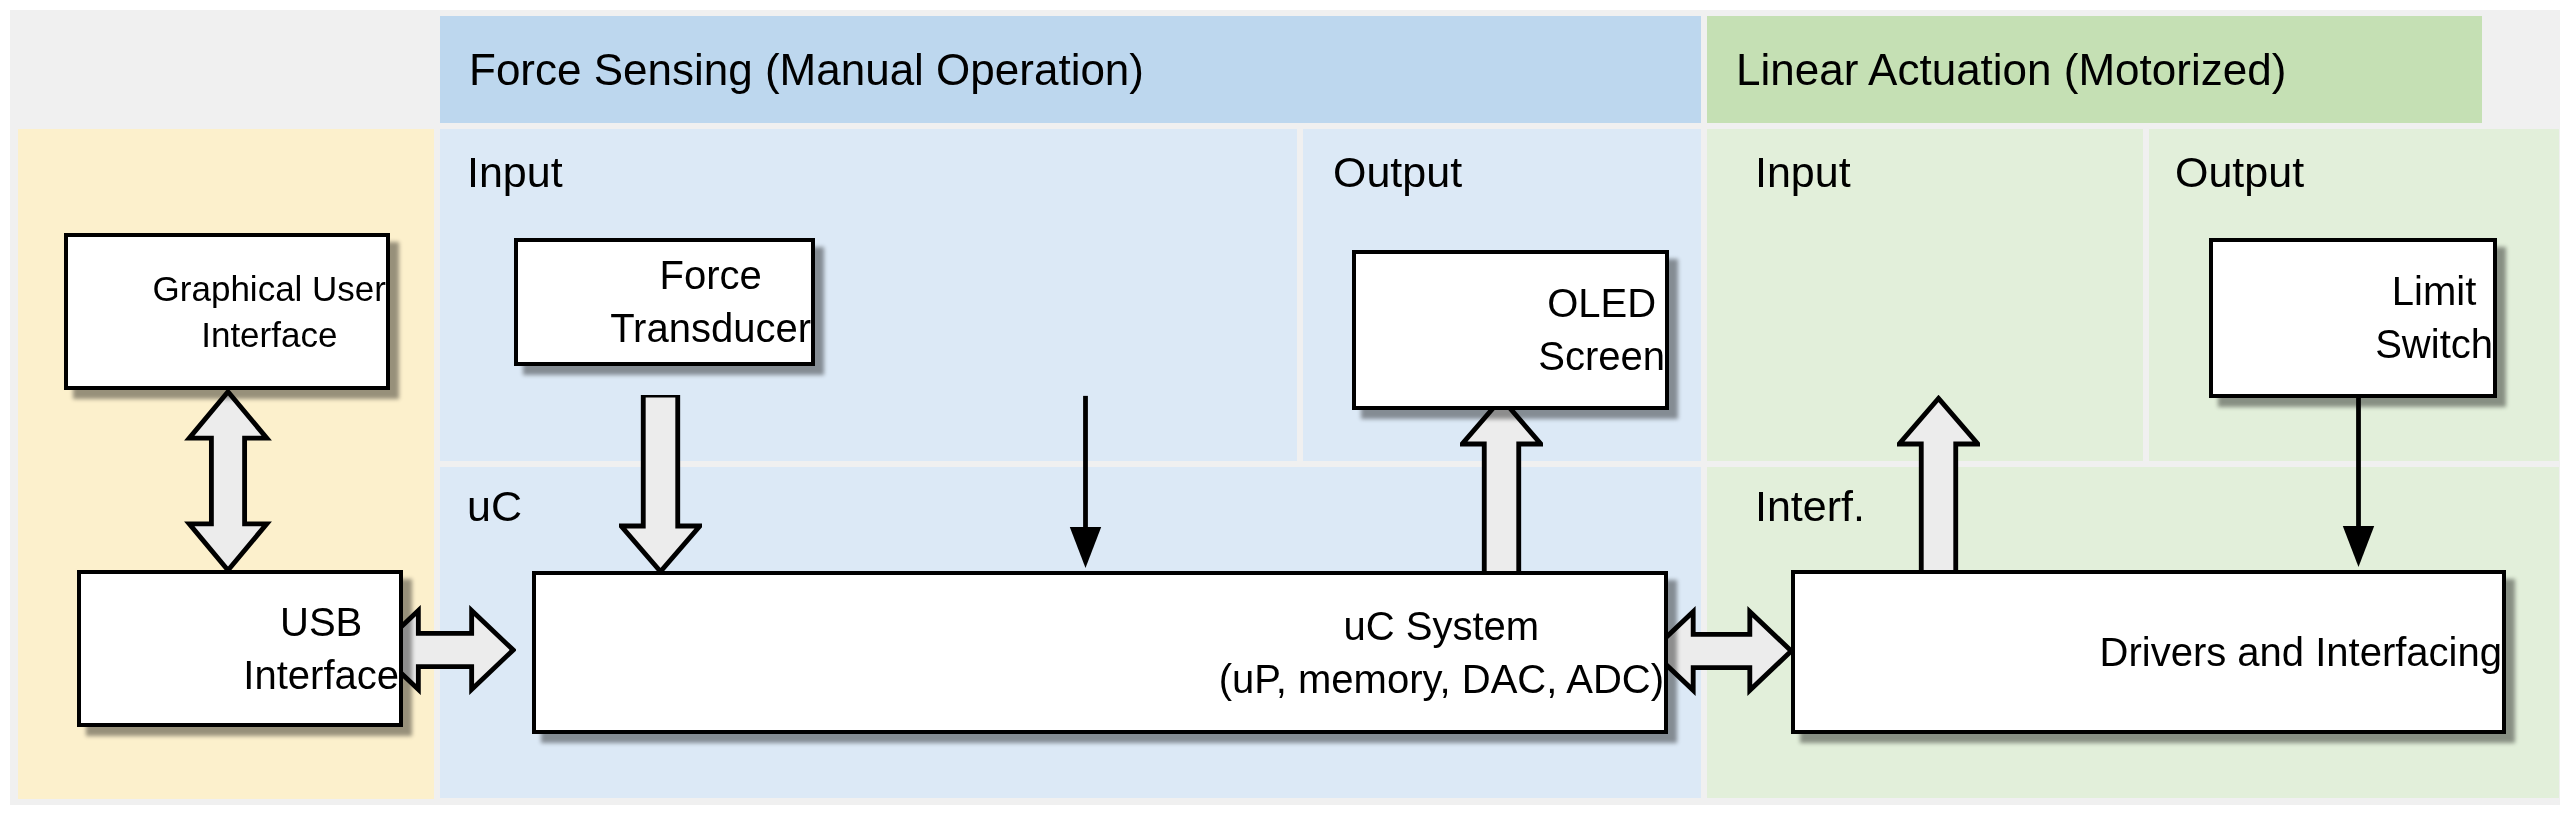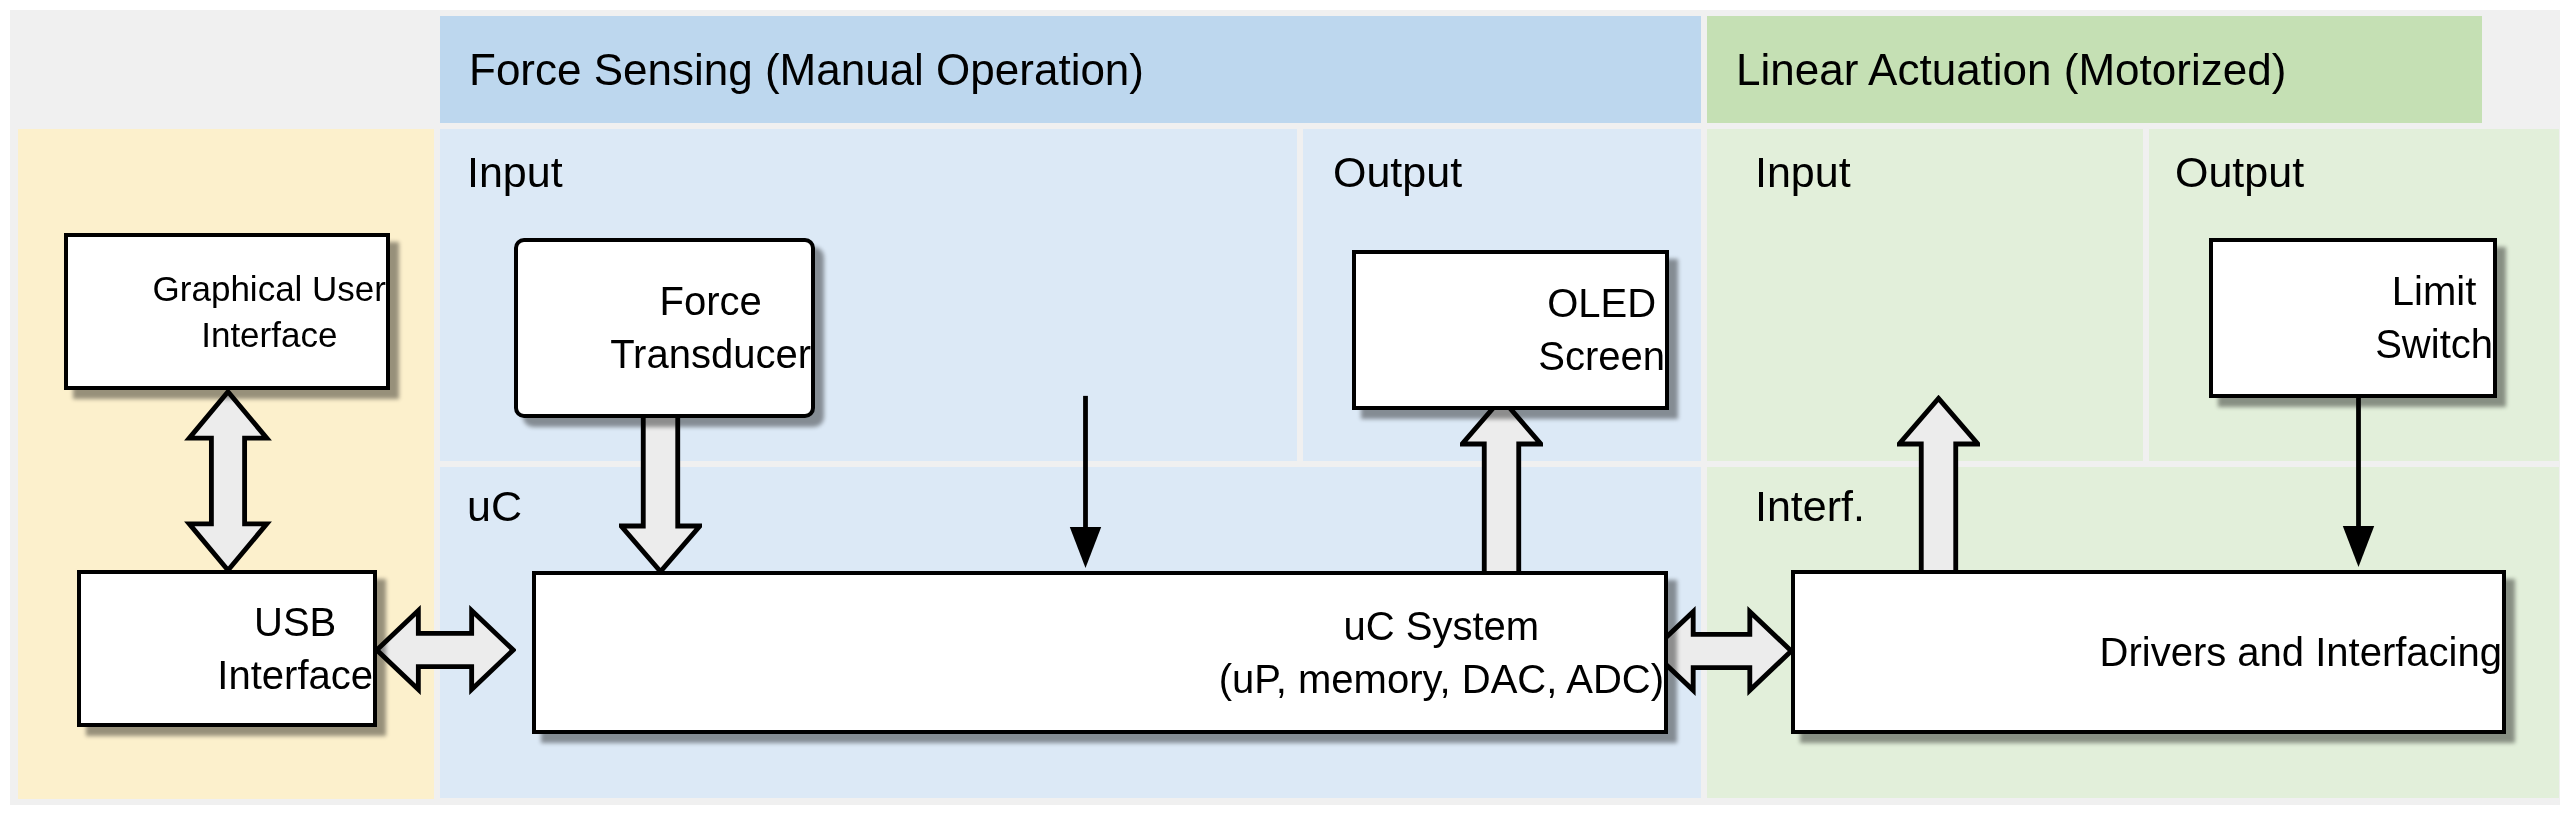--- a/index.html
+++ b/index.html
@@ -50,26 +50,26 @@
   .lbl-interf{left:1755px;top:485px;}
   .box{
     position:absolute;z-index:3;box-sizing:border-box;
     background:var(--box-fill);border:4.8px solid var(--box-border);
     box-shadow:9px 9px 4.1px rgba(0,0,0,0.40);
     display:flex;align-items:center;justify-content:flex-end;
   }
   .box .t{white-space:pre-line;text-align:center;font-size:40px;line-height:1.32;}
   .box-gui{left:64px;top:233px;width:326px;height:157px;}
   .box-gui .t{font-size:35px;line-height:1.3;}
-  .box-force{left:514px;top:238px;width:301px;height:180px;border-radius:10px;}
+  .box-force{left:514px;top:238px;width:301px;height:128px;}
   .box-tare{left:935px;top:238px;width:301px;height:160px;}
   .box-oled{left:1352px;top:250px;width:317px;height:160px;padding-left:16px;}
   .box-stepper{left:1788px;top:238px;width:301px;height:160px;}
   .box-limit{left:2209px;top:238px;width:288px;height:160px;}
-  .box-usb{left:77px;top:570px;width:300px;height:157px;}
+  .box-usb{left:77px;top:570px;width:326px;height:157px;}
   .box-uc{left:532px;top:571px;width:1136px;height:163px;}
   .box-drivers{left:1791px;top:570px;width:715px;height:164px;}
   .arrow{position:absolute;z-index:2;}
   .arr-gui-usb{left:183px;top:389px;}
   .arr-force{left:619px;top:395px;}
   .arr-tare{left:1065px;top:395px;}
   .arr-oled{left:1460px;top:395px;}
   .arr-stepper{left:1897px;top:395px;}
   .arr-limit{left:2338px;top:395px;}
   .arr-usb-uc{left:374px;top:605px;}

